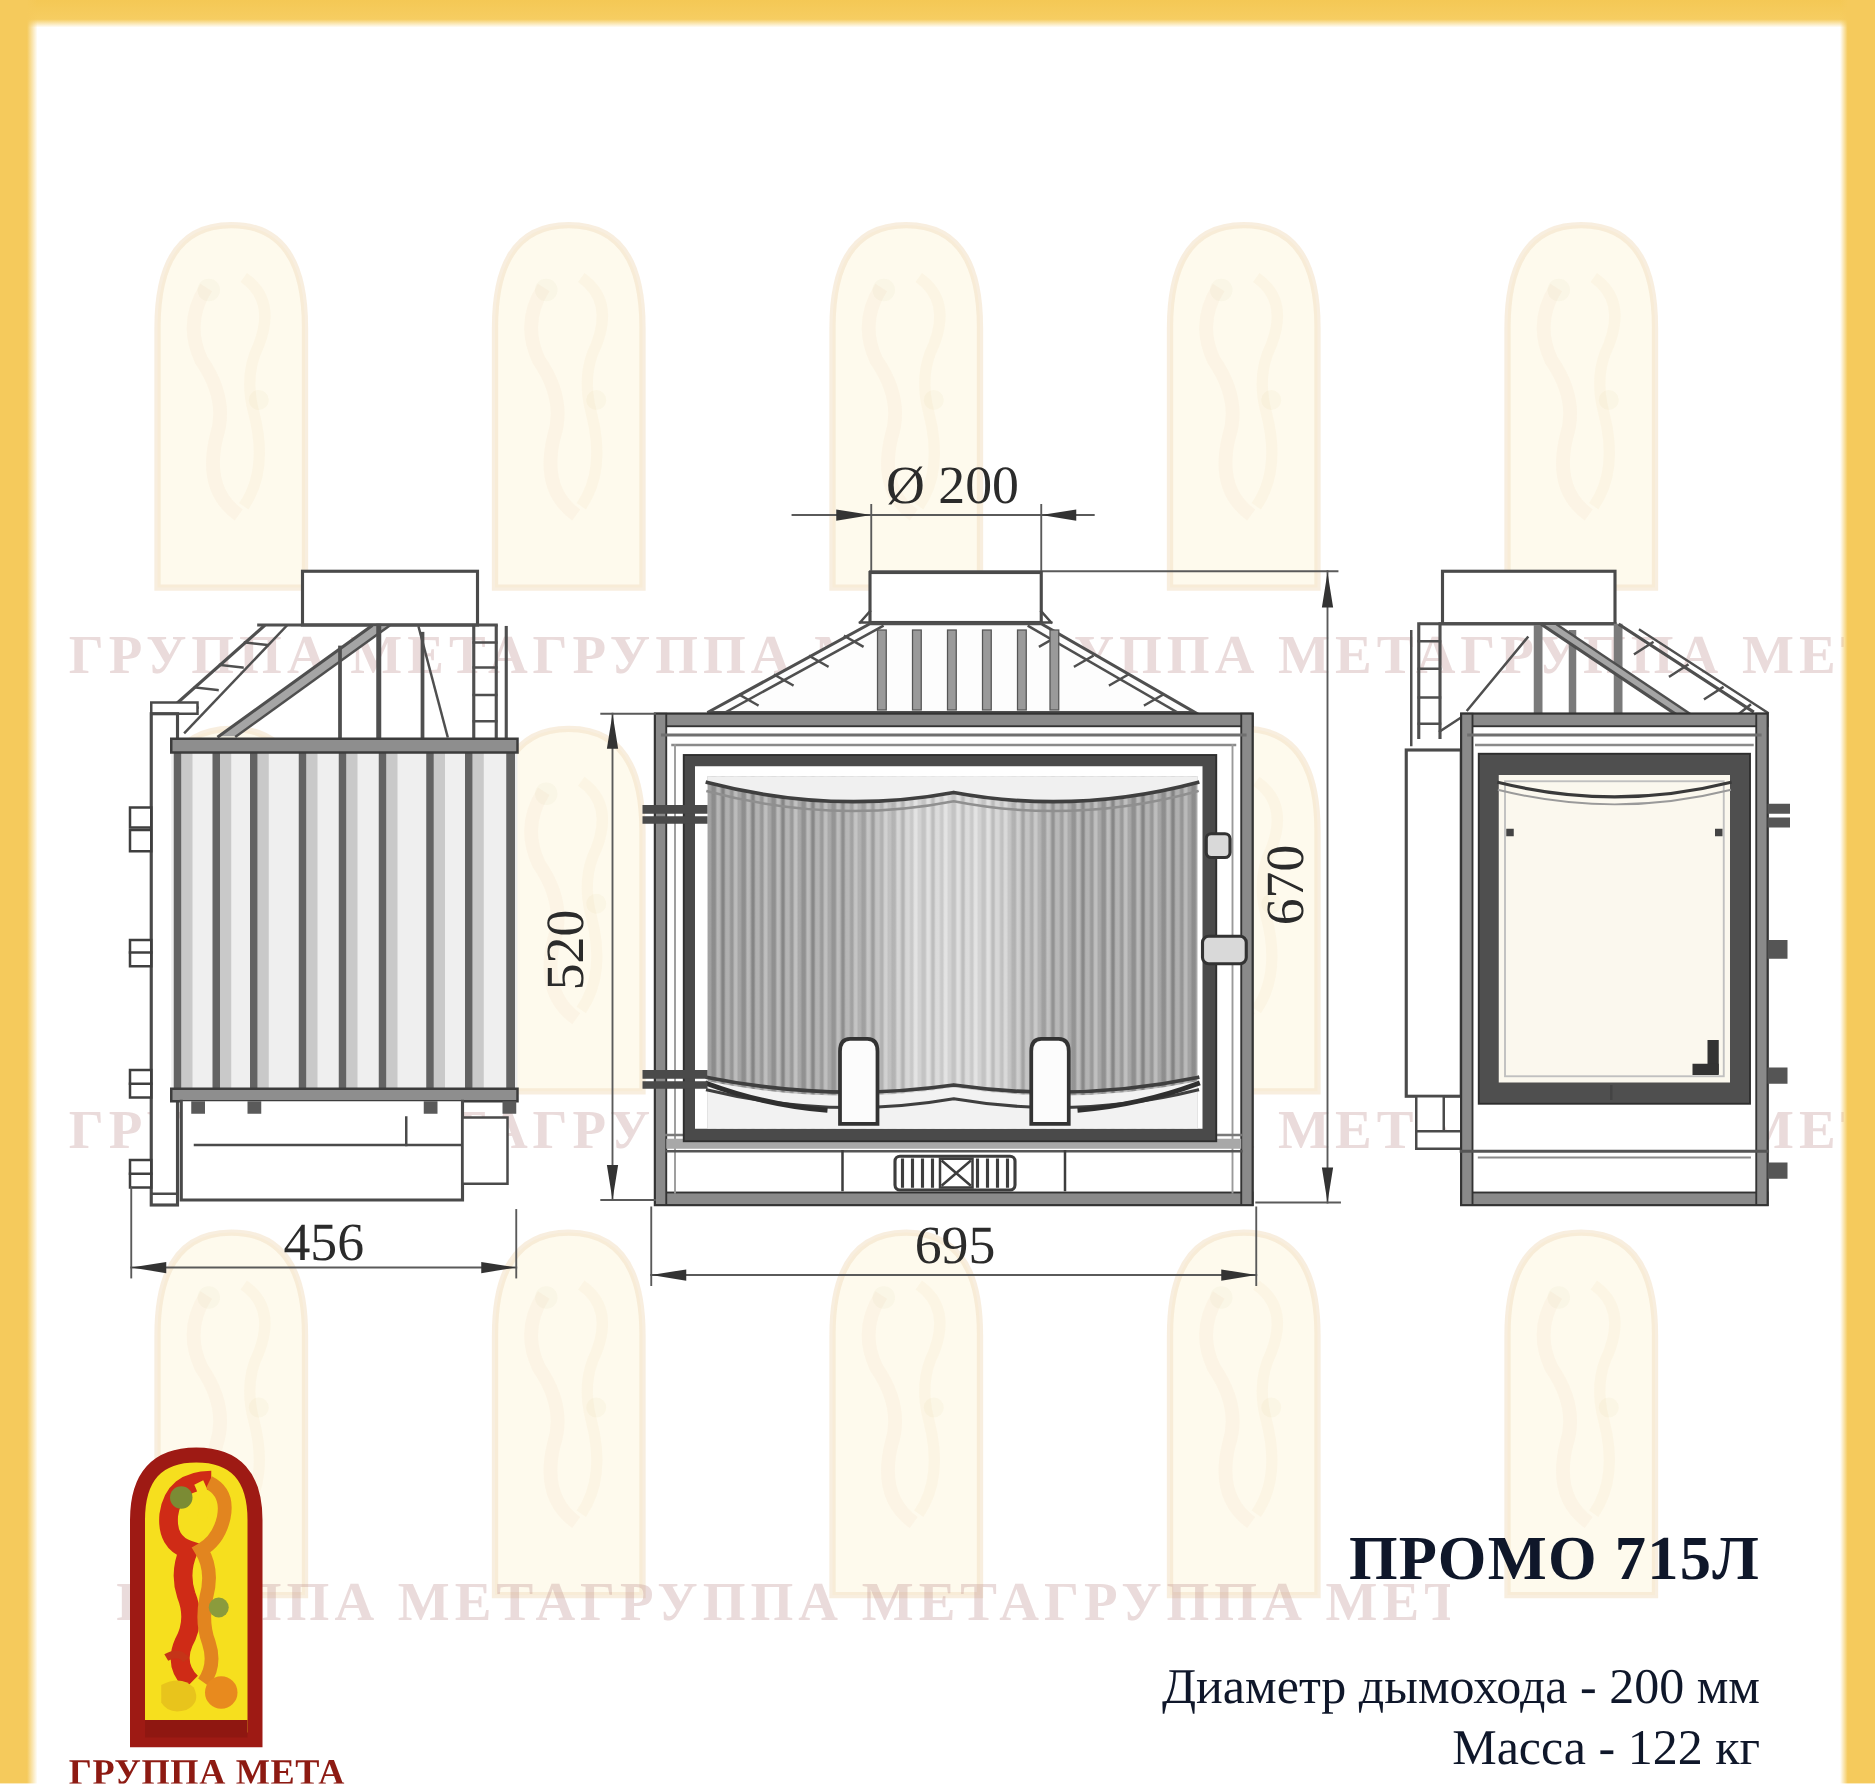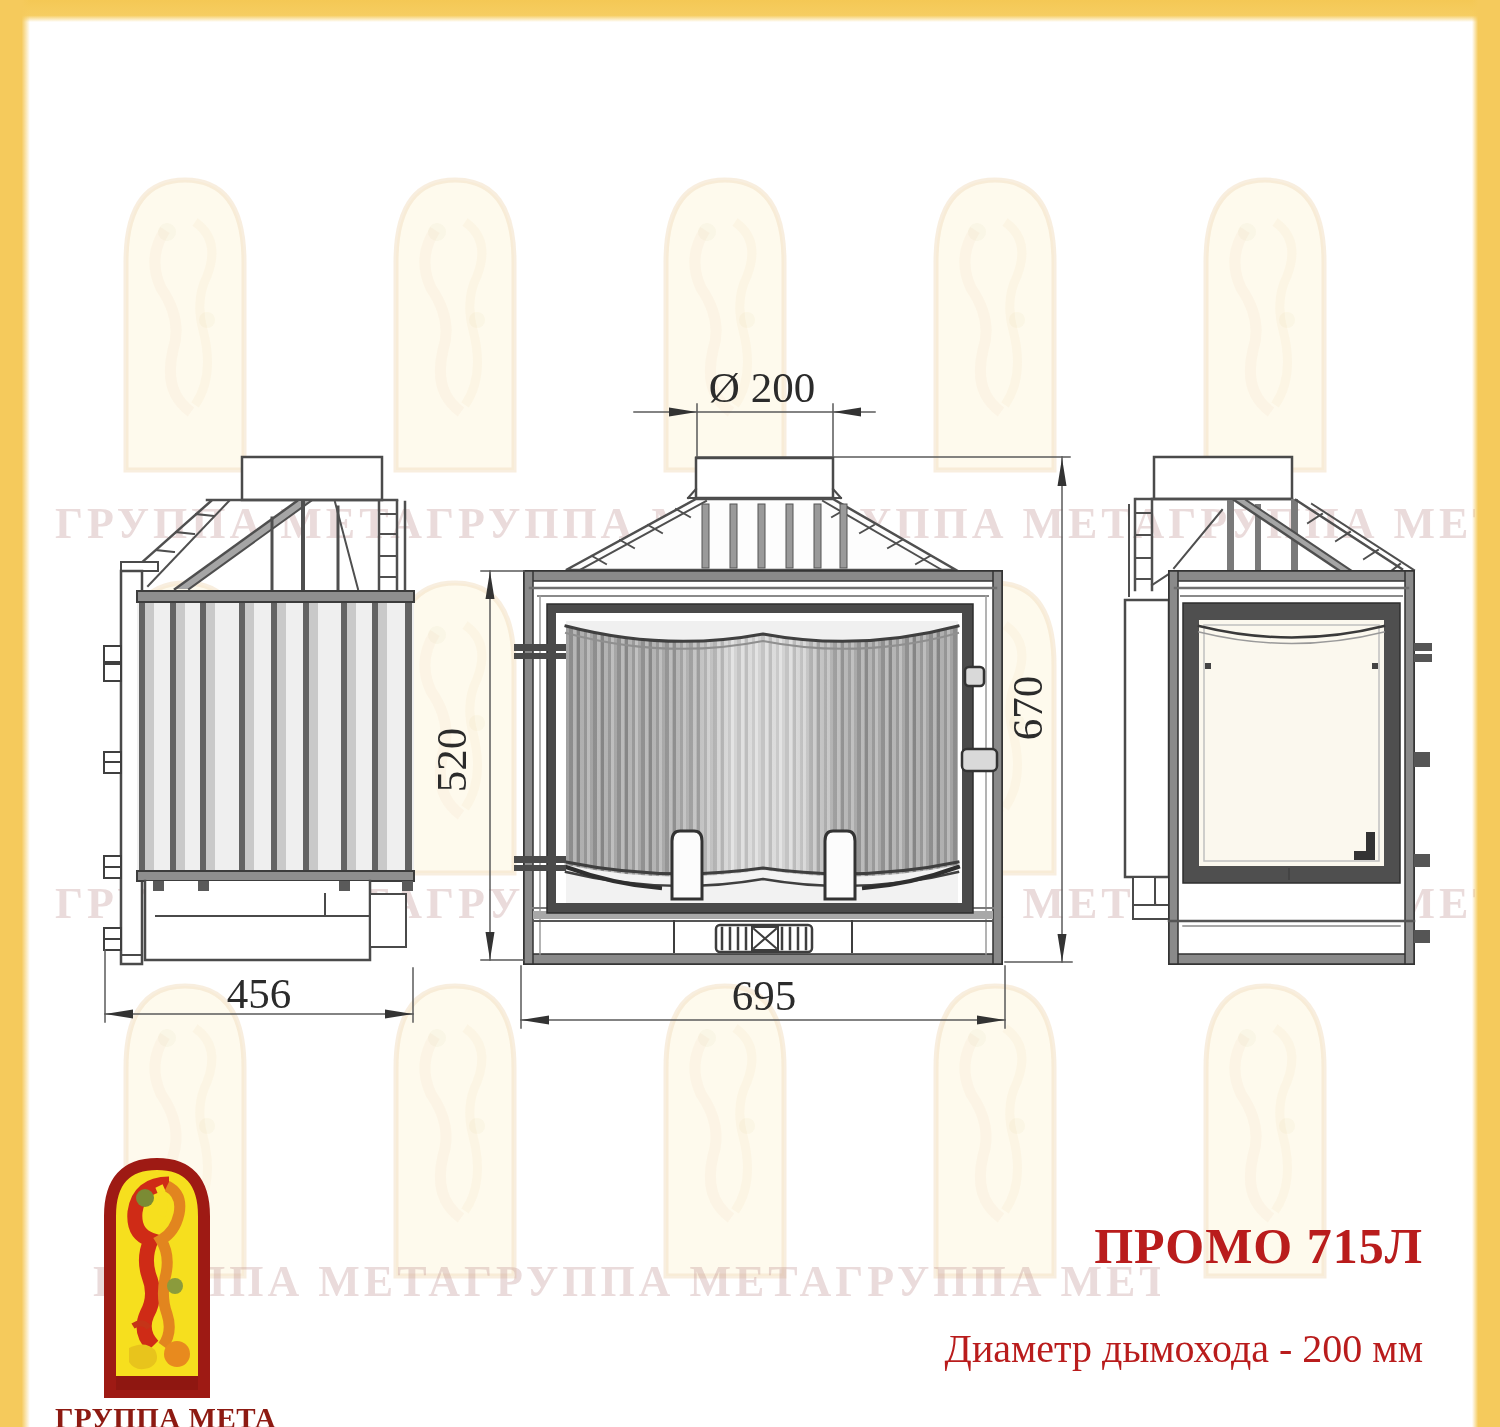--- a/index.html
+++ b/index.html
@@ -3,21 +3,21 @@
 <meta charset="utf-8">
 <style>
   html,body{margin:0;padding:0;}
   body{width:1500px;height:1427px;overflow:hidden;background:#ffffff;
        font-family:"Liberation Serif", serif;}
   #page{position:relative;width:1500px;height:1427px;overflow:hidden;background:#fff;}
   .abs{position:absolute;}
   .wmtext{position:absolute;white-space:nowrap;overflow:hidden;
           font-family:"Liberation Serif",serif;font-weight:bold;
           font-size:44px;letter-spacing:4px;color:rgba(184,136,136,0.30);}
-  .spec{position:absolute;right:77px;text-align:right;color:#b91c1c;
+  .spec{position:absolute;right:92px;text-align:right;color:#0f172a;
         font-family:"Liberation Serif",serif;}
 </style>
 </head>
 <body>
 <div id="page">
 
 <svg class="abs" style="left:0;top:0" width="1500" height="1427" viewBox="0 0 1500 1427">
   <defs>
     <g id="wmarch">
       <path d="M-59,290 L-59,82 Q-59,0 0,0 Q59,0 59,82 L59,290 Z" fill="#FEFAED" stroke="rgba(242,224,196,0.55)" stroke-width="5"></path>
@@ -351,14 +351,15 @@
 </svg>
 
 <div class="abs" style="left:55px;top:1402px;width:240px;font-family:'Liberation Serif',serif;
      font-weight:bold;font-size:29px;letter-spacing:0.5px;color:#8D1A12;white-space:nowrap;">ГРУППА МЕТА</div>
 
 <div class="spec" style="top:1217px;font-size:50px;font-weight:bold;letter-spacing:1px;">ПРОМО 715Л</div>
 
 
 <div class="spec" style="top:1325px;font-size:40px;margin-left:29px;">Диаметр дымохода - 200 мм</div>
 
+<div class="spec" style="top:1374px;font-size:40px;">Масса - 122 кг</div>
 
 </div>
 
 </body></html>

